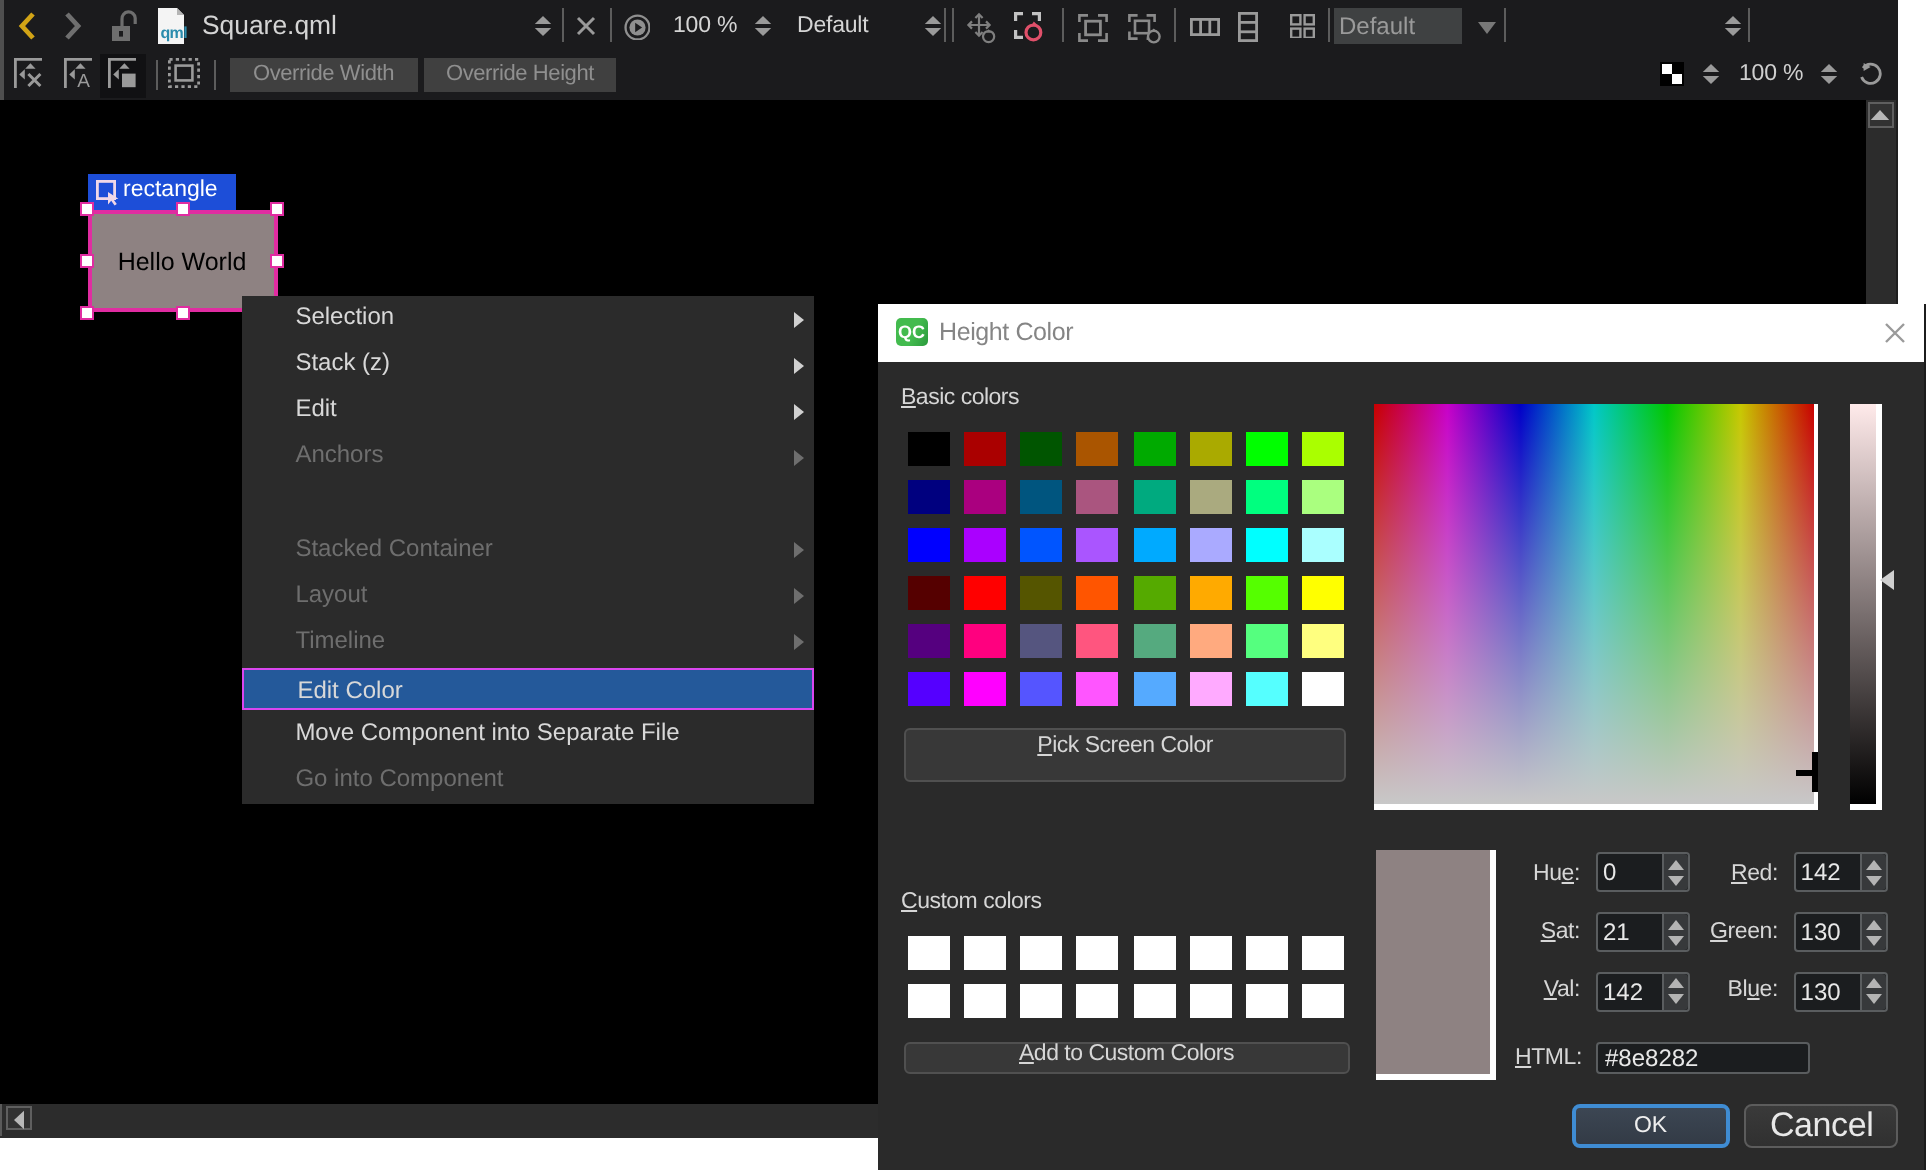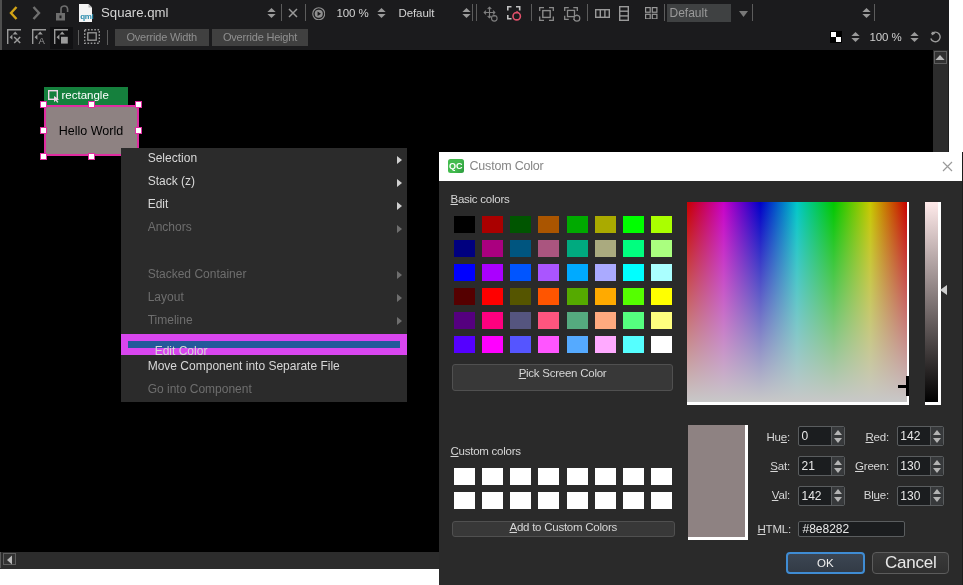--- a/index.html
+++ b/index.html
@@ -6,21 +6,21 @@
 .abs { position:absolute; }
 
 #panel { position:absolute; left:0; top:0; width:949px; height:569px; background:#000; }
 #tbar { position:absolute; left:0; top:0; width:949px; height:50px; background:#1b1b1d; border-left:2px solid #4f4f4f; }
 .sep1 { position:absolute; width:1px; top:4px; height:17px; background:#5c5c5c; }
 .sep2 { position:absolute; width:1px; top:30px; height:15px; background:#5c5c5c; }
 .t1 { position:absolute; top:0; height:26px; line-height:26px; color:#d4d4d4; font-size:11.5px; letter-spacing:-0.1px; white-space:nowrap; }
 .t2 { position:absolute; top:26px; height:22px; line-height:22px; color:#cfcfcf; font-size:11.5px; letter-spacing:-0.1px; white-space:nowrap; }
 .ow { position:absolute; top:28.5px; height:17.5px; background:#404040; color:#8f8f8f; font-size:11px; letter-spacing:-0.2px; text-align:center; line-height:17.5px; }
 
-#label { position:absolute; left:43.5px; top:87px; width:84px; height:17.7px; background:#15803d; }
+#label { position:absolute; left:43.5px; top:87px; width:74px; height:17.7px; background:#1d4ed8; }
 #rect { position:absolute; left:43.5px; top:104.5px; width:95px; height:51.5px; background:#8e8282; border:2px solid #e02ca1; color:#000; font-size:12.5px; text-align:center; line-height:48px; }
 .hd { position:absolute; width:7px; height:7px; background:#fff; border:1px solid #e02ca1; }
 
 #vscroll { position:absolute; left:932.5px; top:50px; width:15px; height:502px; background:#2c2c2c; }
 #vbtn { position:absolute; left:933.7px; top:51.2px; width:13px; height:12.5px; background:#323232; border:1.4px solid #5f5f5f; }
 #hscroll { position:absolute; left:0; top:551.5px; width:949px; height:17px; background:#2c2c2c; }
 #hbtn { position:absolute; left:3.2px; top:552.9px; width:12.6px; height:12.5px; background:#323232; border:1.4px solid #5f5f5f; }
 
 #menu { position:absolute; left:121.2px; top:148px; width:286px; height:254.3px; background:#2b2b2b; }
 .mi { position:absolute; left:121.2px; width:286px; height:23.1px; line-height:20.8px; color:#d8d8d8; font-size:12px; padding-left:26.5px; }
@@ -224,30 +224,30 @@
   </div>
 
   <div id="menu"></div>
 <div class="mi" style="top:148.0px;">Selection<span class="arr"></span></div>
 <div class="mi" style="top:171.1px;">Stack (z)<span class="arr"></span></div>
 <div class="mi" style="top:194.2px;">Edit<span class="arr"></span></div>
 <div class="mi dis" style="top:217.3px;">Anchors<span class="arr" style="border-left-color:#6e6e6e"></span></div>
 <div class="mi dis" style="top:263.5px;">Stacked Container<span class="arr" style="border-left-color:#6e6e6e"></span></div>
 <div class="mi dis" style="top:286.6px;">Layout<span class="arr" style="border-left-color:#6e6e6e"></span></div>
 <div class="mi dis" style="top:309.7px;">Timeline<span class="arr" style="border-left-color:#6e6e6e"></span></div>
-<div class="mi" style="top:334.2px;height:20.4px;line-height:20.4px;background:#24599a;border:7px solid #d946ef;">Edit Color</div>
+<div class="mi" style="top:334.2px;height:20.4px;line-height:20.4px;background:#24599a;border:1px solid #d946ef;">Edit Color</div>
 <div class="mi dis" style="top:379.0px;">Go into Component</div>
 <div class="mi" style="top:355.9px;">Move Component into Separate File</div>
 
   <div id="dlg">
     <div id="dtitle"></div>
       <div style="position:absolute;left:523.3px;top:0;width:1.2px;height:433.5px;background:#1c1c1c"></div>
   </div>
   <div id="qc" class="abs" style="left:447.8px;top:159px">QC</div>
-  <div class="abs" style="left:469.5px;top:151.5px;height:29.5px;line-height:29.5px;color:#858585;font-size:12.5px;letter-spacing:-0.2px">Custom Color</div>
+  <div class="abs" style="left:469.5px;top:151.5px;height:29.5px;line-height:29.5px;color:#858585;font-size:12.5px;letter-spacing:-0.2px">Height Color</div>
   <svg class="abs" style="left:941.5px;top:160.5px" width="11" height="11" viewBox="0 0 11 11">
       <path d="M1 1 L10 10 M10 1 L1 10" stroke="#9a9a9a" stroke-width="1.2"></path>
     </svg>
   <div class="dlab" style="left:450.5px;top:193px"><u>B</u>asic colors</div>
 <div class="sw" style="left:453.8px;top:215.6px;background:#000000"></div>
 <div class="sw" style="left:453.8px;top:239.7px;background:#00007f"></div>
 <div class="sw" style="left:453.8px;top:263.7px;background:#0000ff"></div>
 <div class="sw" style="left:453.8px;top:287.8px;background:#550000"></div>
 <div class="sw" style="left:453.8px;top:311.8px;background:#55007f"></div>
 <div class="sw" style="left:453.8px;top:335.9px;background:#5500ff"></div>

